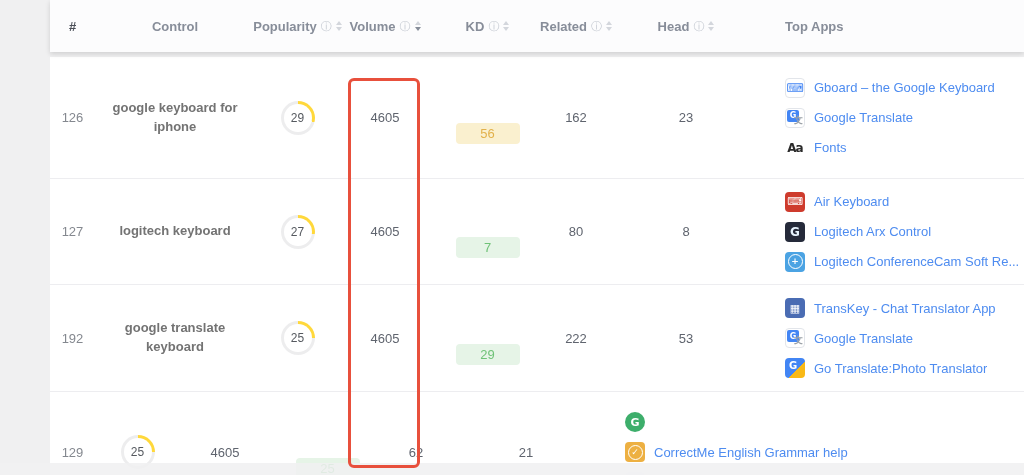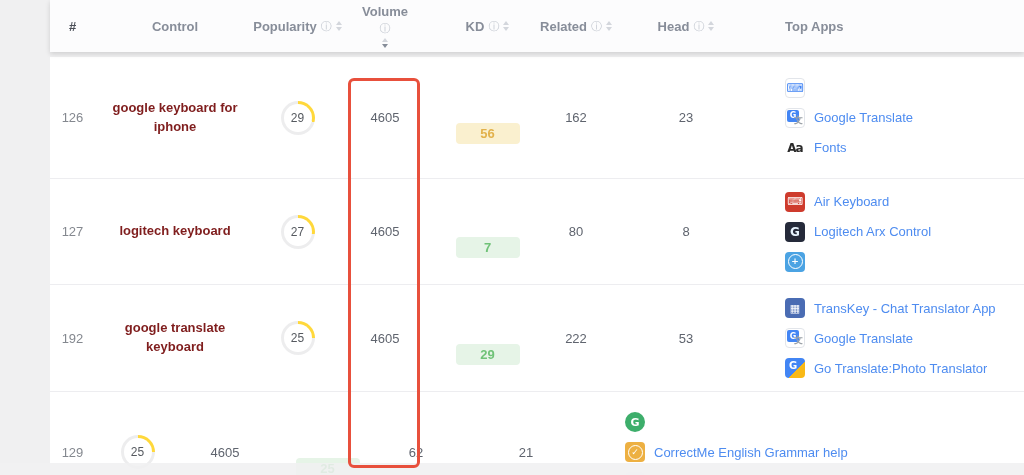--- a/index.html
+++ b/index.html
@@ -21,40 +21,40 @@
   .info-i{font-size:11px;color:#c4c9d1;font-weight:400;line-height:1;font-family:"DejaVu Sans",sans-serif;}
   .sorter{display:flex;flex-direction:column;gap:2px;align-items:center;}
   .car{width:0;height:0;border-left:3.5px solid transparent;border-right:3.5px solid transparent;}
   .car.up{border-bottom:4px solid #d3d6dc;}
   .car.dn{border-top:4px solid #d3d6dc;}
   .car.dn.active{border-top-color:#868d99;}
   
   .col-rank{width:45px;}
   .col-keyword{width:160px;}
   .col-pop{width:85px;}
-  .col-vol{width:90px;flex-direction:column;}
+  .col-vol{width:90px;}
   .col-kd{width:115px;}
   .col-related{width:62px;}
   .col-head{width:158px;}
   .col-apps{flex:1;min-width:0;}
   
   .body-card{
     position:absolute;left:50px;right:0;top:57px;bottom:0;
     background:#ffffff;overflow:hidden;display:flex;flex-direction:column;
   }
   .row{display:flex;align-items:center;flex:none;}
   .row + .row{border-top:1px solid #ededf0;}
   .cell{box-sizing:border-box;display:flex;align-items:center;justify-content:center;font-size:13px;color:#5f646e;}
   .rank-txt{color:#84888f;}
-  .kw{color:#7f1d1d;font-weight:600;text-align:center;line-height:1.45;cursor:pointer;text-decoration:none;}
+  .kw{color:#737373;font-weight:600;text-align:center;line-height:1.45;cursor:pointer;text-decoration:none;}
   
   .prog{width:34px;height:34px;border-radius:50%;position:relative;flex:none;}
   .prog-hole{position:absolute;inset:3px;background:#fff;border-radius:50%;display:flex;align-items:center;justify-content:center;font-size:12px;color:#55595f;}
   
-  .kd-badge{display:inline-block;min-width:60px;padding:3px 2px;border-radius:4px;text-align:center;font-size:13px;font-weight:700;margin-top:32px;}
+  .kd-badge{display:inline-block;min-width:60px;padding:3px 2px;border-radius:4px;text-align:center;font-size:13px;font-weight:400;margin-top:32px;}
   .kd-medium{background:#faf0cf;color:#e2b14b;}
   .kd-easy{background:#e6f4e7;color:#6fc277;}
   
   .apps-list{display:flex;flex-direction:column;justify-content:center;padding-left:20px;width:100%;box-sizing:border-box;}
   .app-item{display:flex;align-items:center;gap:9px;height:30px;}
   .app-link{color:#4e8cf0;font-size:13px;white-space:nowrap;overflow:hidden;text-overflow:ellipsis;cursor:pointer;text-decoration:none;}
   .app-icon{width:20px;height:20px;border-radius:4px;flex:none;display:flex;align-items:center;justify-content:center;font-family:"DejaVu Sans",sans-serif;box-sizing:border-box;position:relative;overflow:hidden;}
   .icon-gboard{background:#fff;border:1px solid #e2e5ea;color:#4285f4;font-size:12px;}
   .icon-gtranslate{background:#fff;border:1px solid #e2e5ea;}
   .icon-gtranslate .b{position:absolute;left:1px;top:1px;width:12px;height:12px;background:#4285f4;border-radius:2px;color:#fff;font-size:8px;font-weight:700;display:flex;align-items:center;justify-content:center;}
@@ -144,20 +144,21 @@
     <div class="cell col-vol">4605</div>
     <div class="cell col-kd">
         <span class="kd-badge kd-medium">56</span>
       </div>
     <div class="cell col-related">162</div>
     <div class="cell col-head">23</div>
     <div class="cell col-apps">
       <div class="apps-list">
         <div class="app-item">
           <span class="app-icon icon-gboard">⌨</span>
+          <a class="app-link">Gboard – the Google Keyboard</a>
         </div>
         <div class="app-item">
           <span class="app-icon icon-gtranslate">
               <span class="b">G</span>
               <span class="z">文</span>
             </span>
           <a class="app-link">Google Translate</a>
         </div>
         <div class="app-item">
           <span class="app-icon icon-fonts">Aa</span>
@@ -190,20 +191,21 @@
           <a class="app-link">Air Keyboard</a>
         </div>
         <div class="app-item">
           <span class="app-icon icon-larx">G</span>
           <a class="app-link">Logitech Arx Control</a>
         </div>
         <div class="app-item">
           <span class="app-icon icon-lcam">
               <span class="ring">+</span>
             </span>
+          <a class="app-link">Logitech ConferenceCam Soft Re...</a>
         </div>
       </div>
     </div>
   </div>
 
   <div class="row" style="height:106px;">
     <div class="cell col-rank rank-txt">192</div>
     <div class="cell col-keyword">
         <a class="kw">google translate keyboard</a>
       </div>

